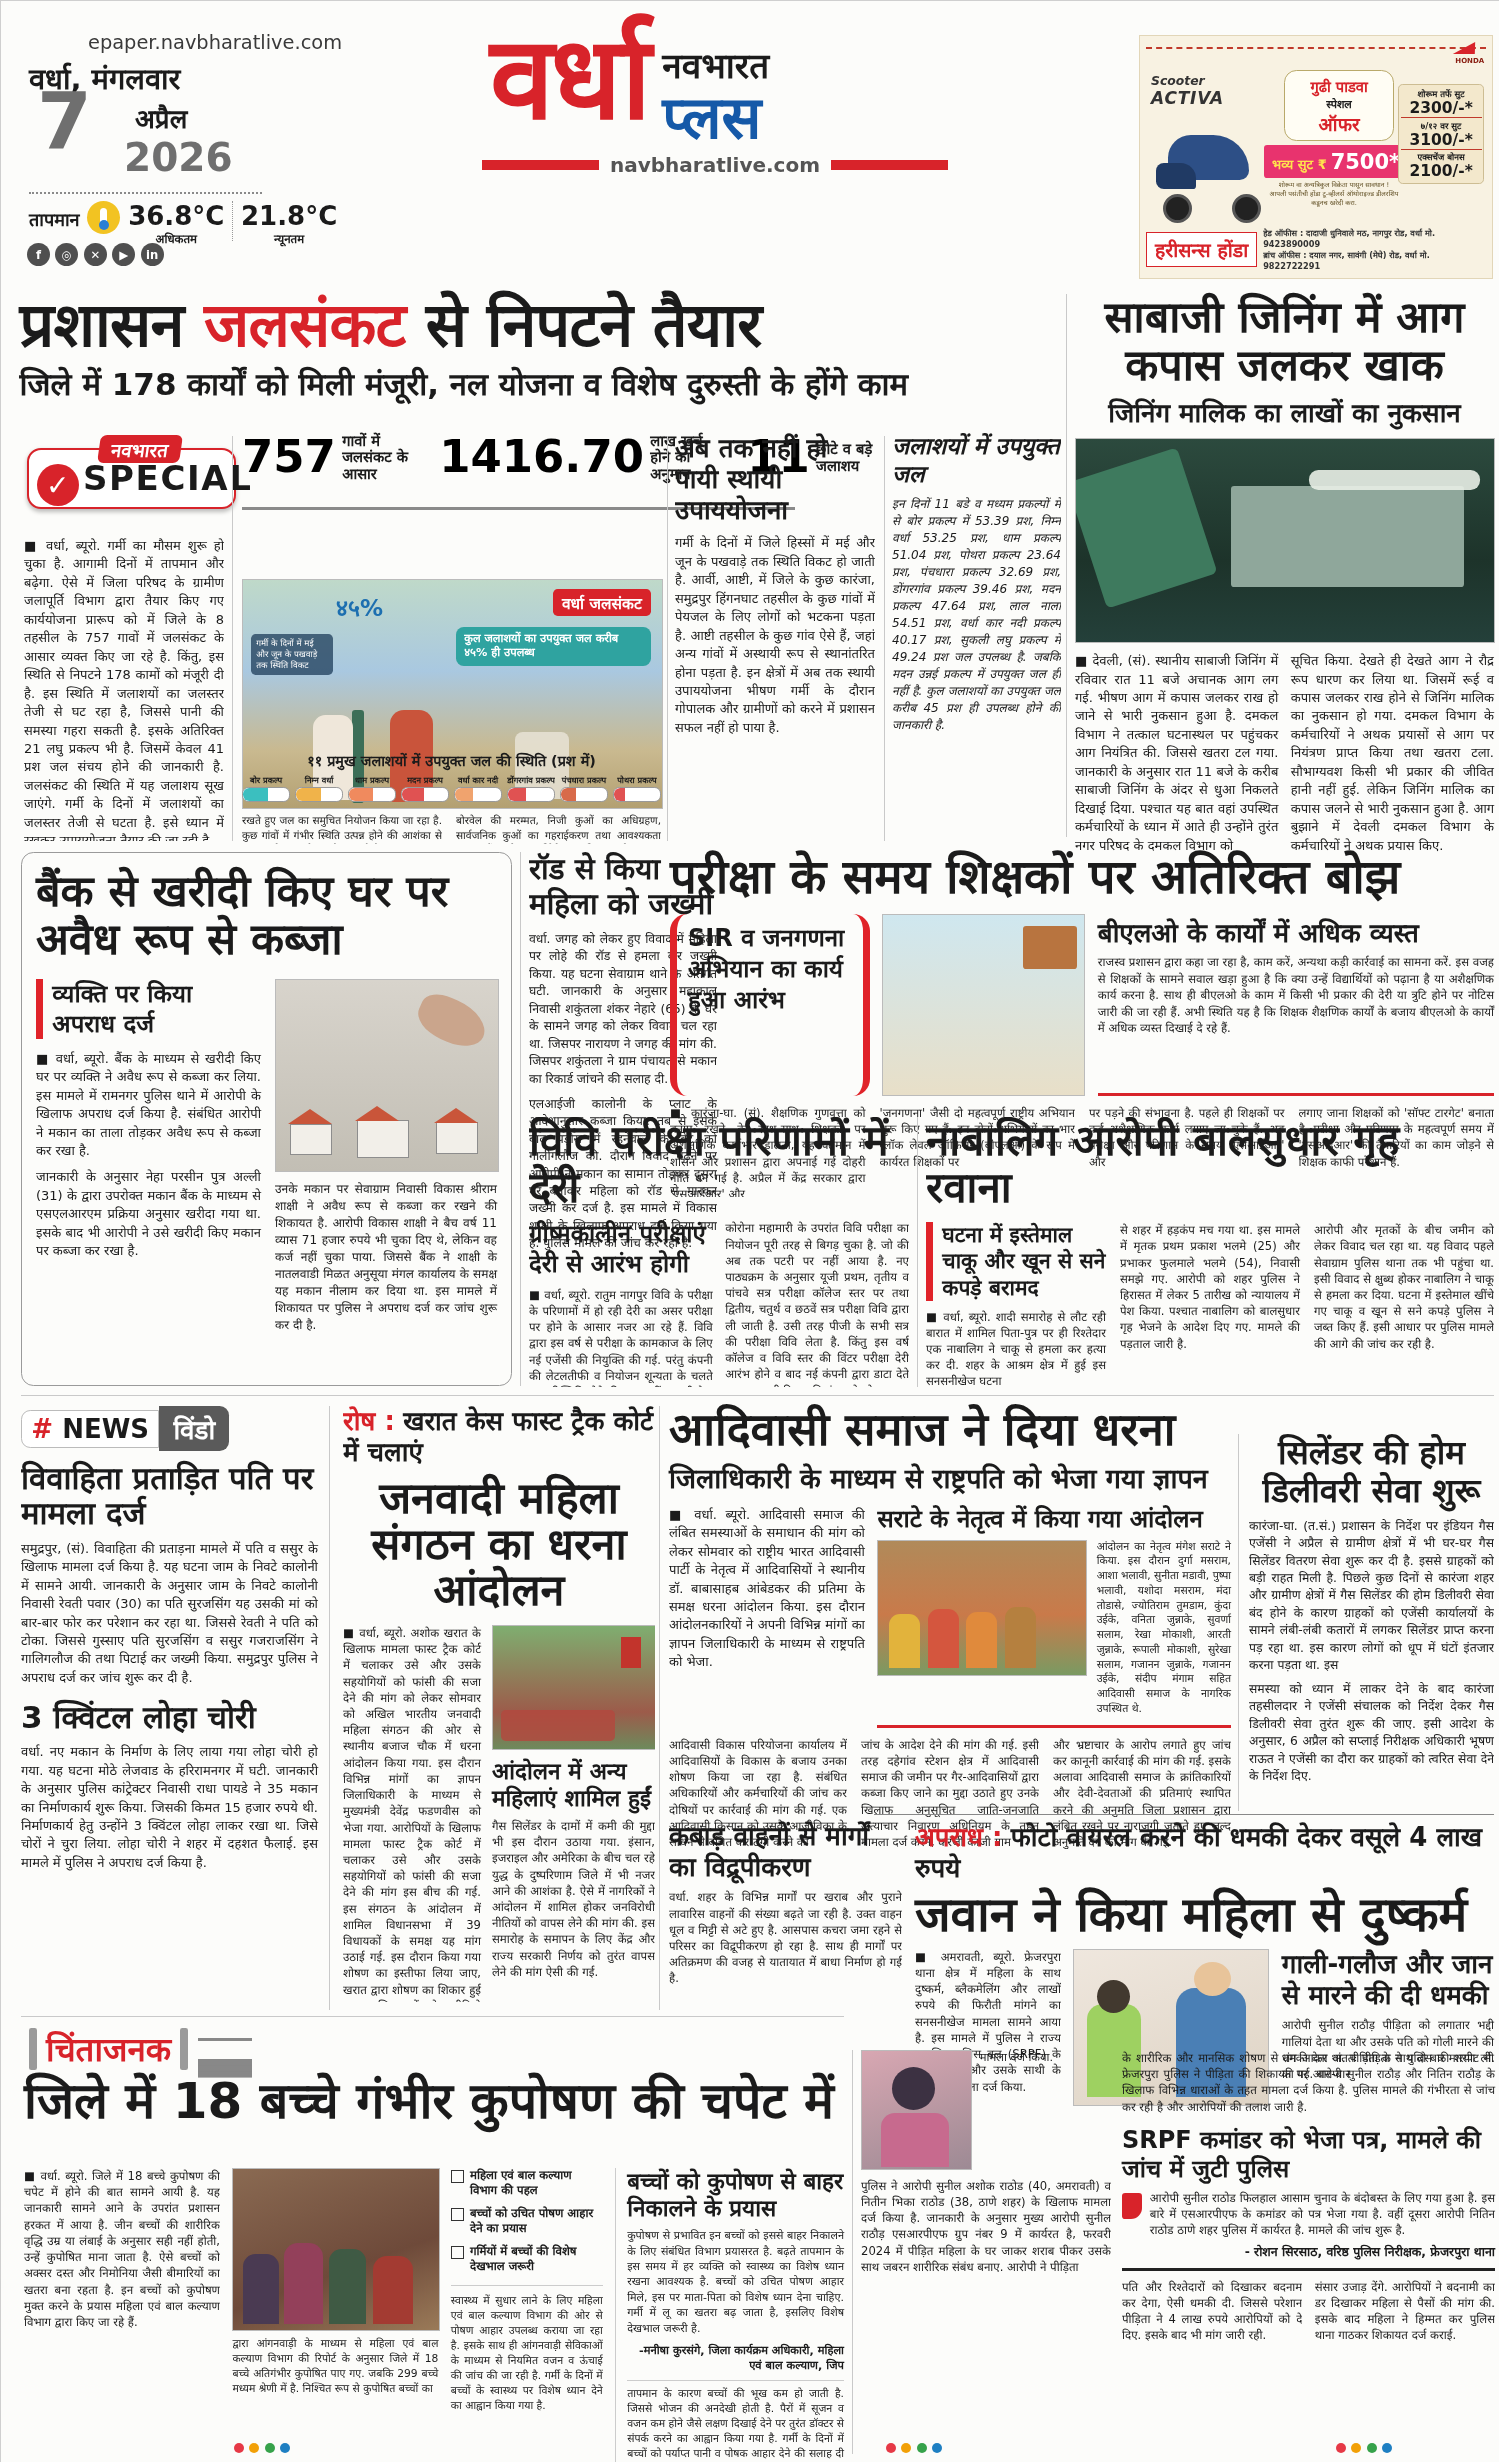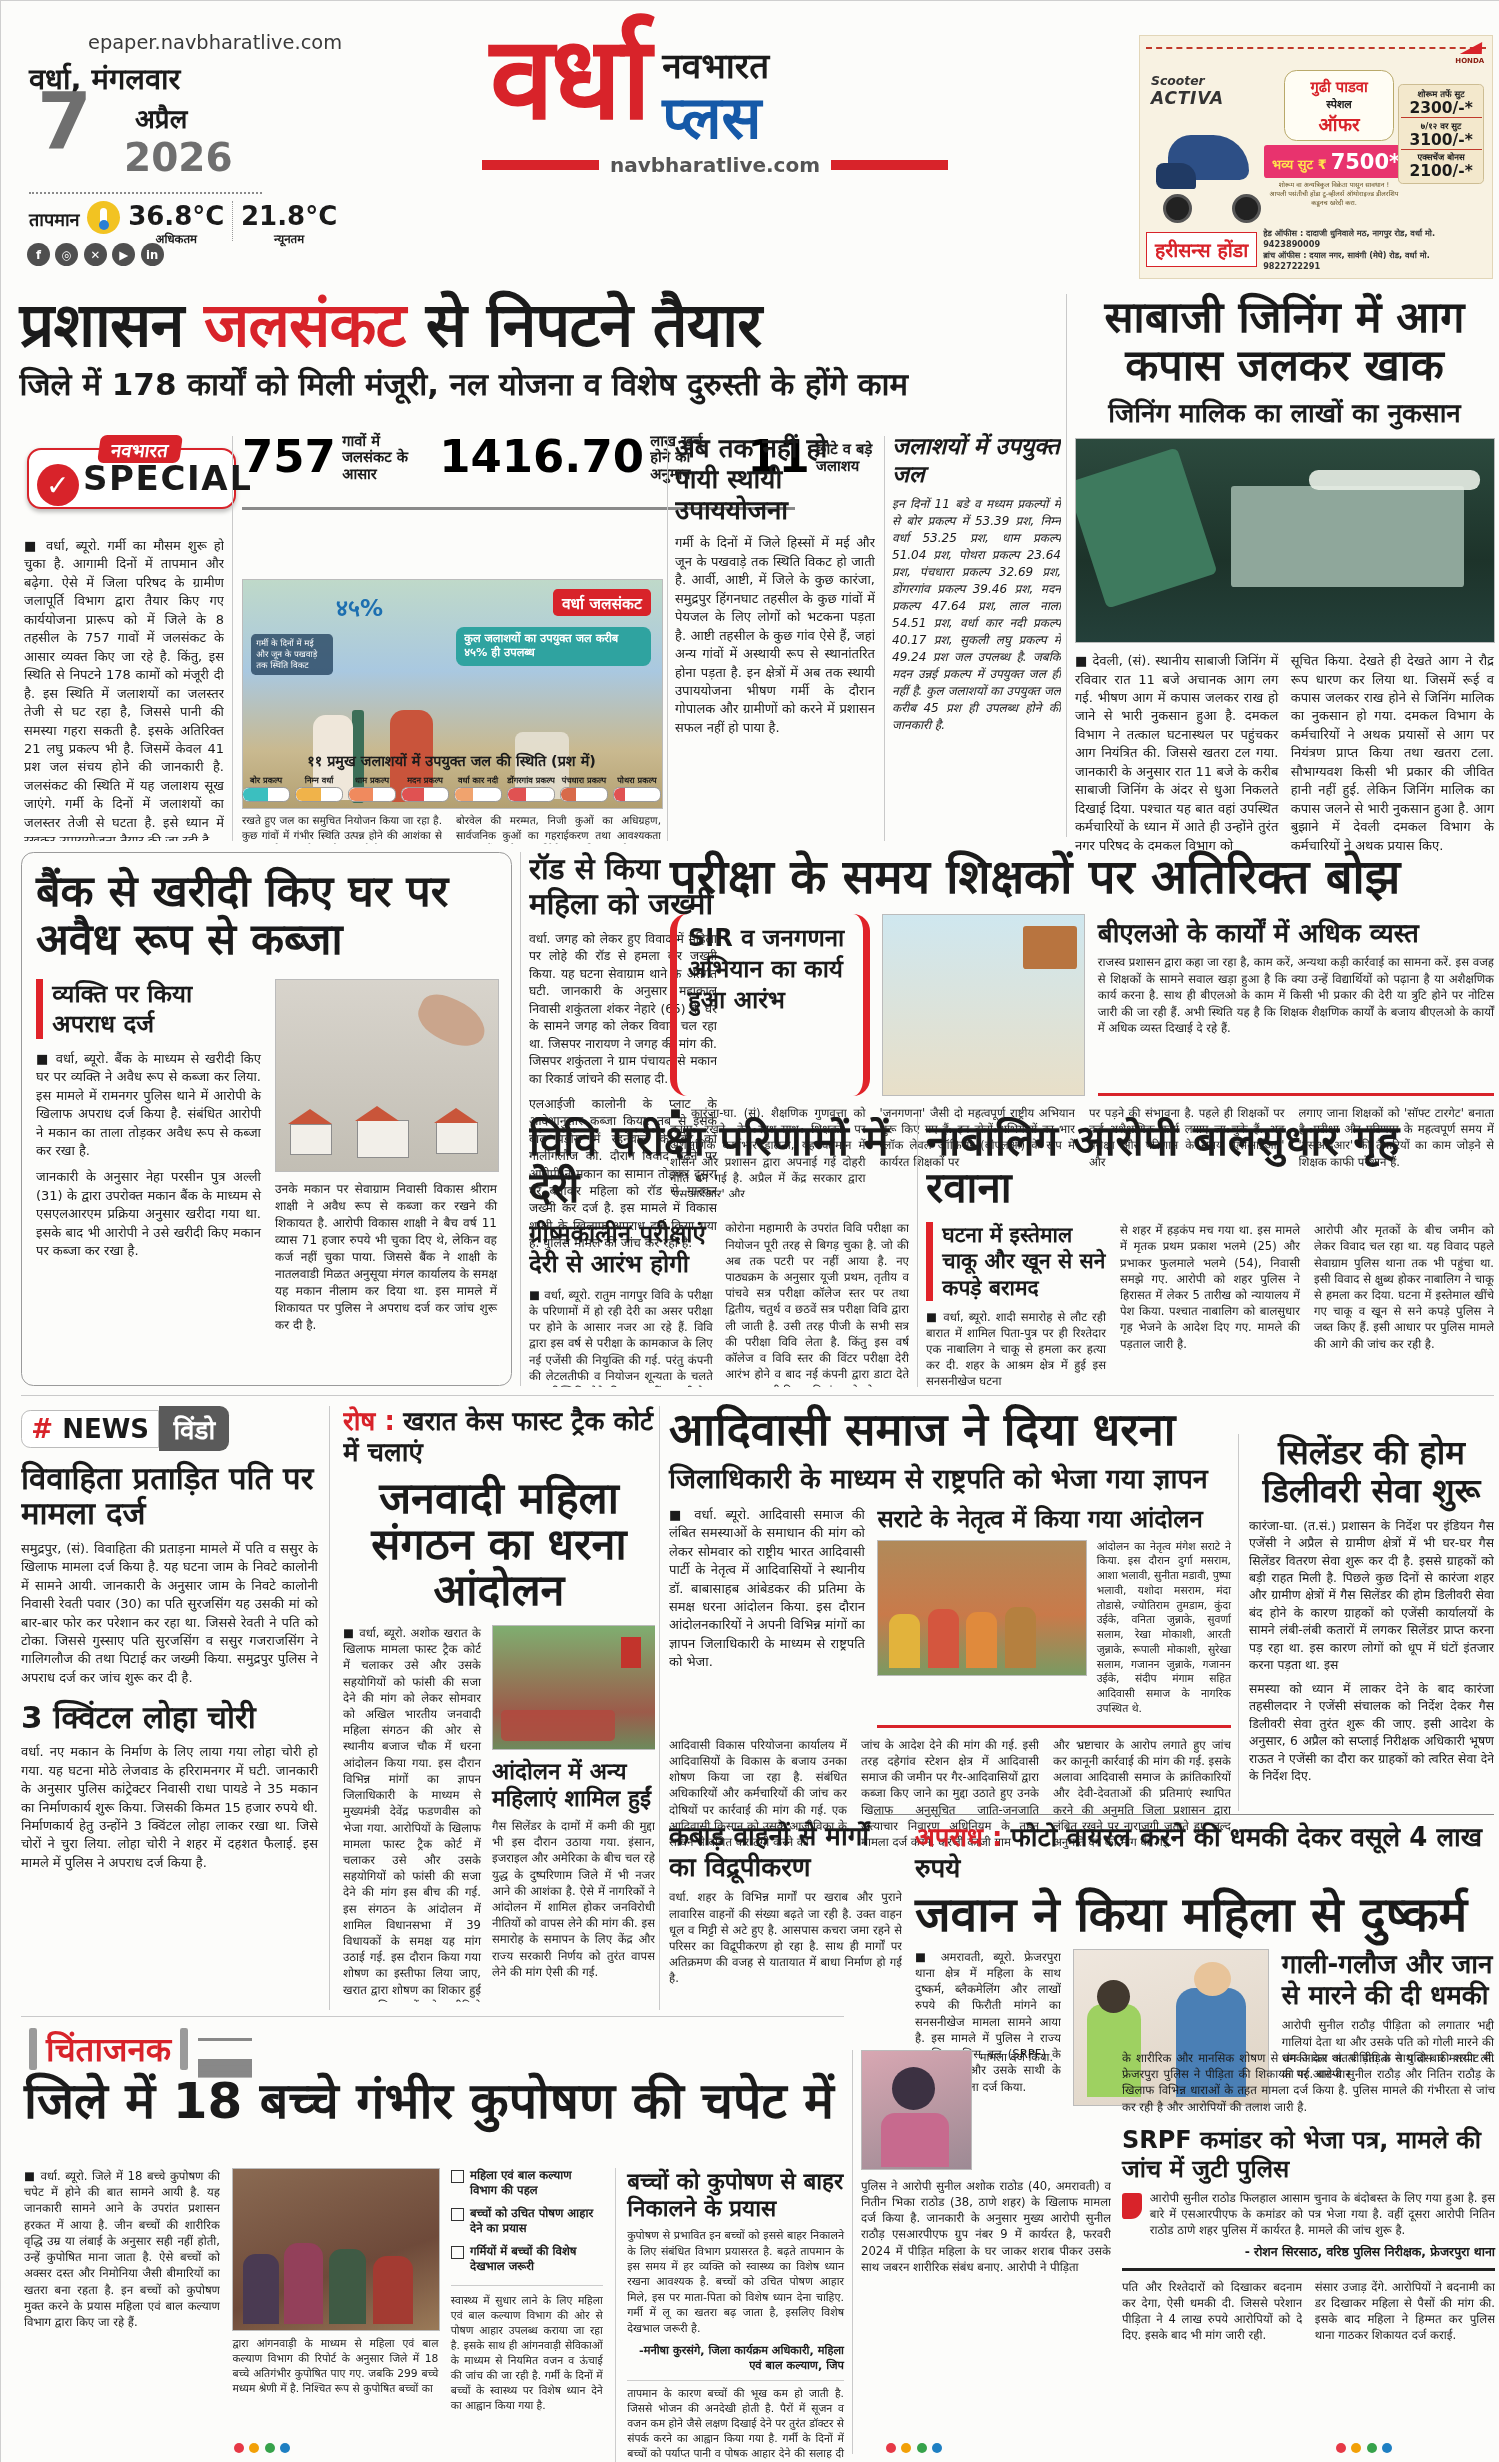--- a/index.html
+++ b/index.html
@@ -89,21 +89,21 @@
     </span>
   </div>
   <div class="abs" style="left:481px;top:152px;width:466px;display:flex;align-items:center;gap:11px;">
     <span style="flex:1;height:10px;background:#d8232a;"></span>
     <span style="font-size:20px;font-weight:700;color:#555;">navbharatlive.com</span>
     <span style="flex:1;height:10px;background:#d8232a;"></span>
   </div>
 
   <div class="abs" style="left:1138px;top:34px;width:352px;height:242px;background:#f8f2e2;border:0.8px solid #e2d6b8;">
     <div style="height:6.2px;border-bottom:2.3px dashed #c0392b;margin:4.7px 6.2px 0;"></div>
-    <div style="position:absolute;right:7.8px;top:6.2px;text-align:right;">
+    <div style="position:absolute;right:7.8px;top:6.2px;text-align:left;">
       <span style="display:inline-block;width:0;height:0;border-left:18.6px solid transparent;border-right:4.7px solid transparent;border-bottom:12.4px solid #d8232a;transform:skewX(-20deg);"></span>
       <div style="font-size:7px;font-weight:800;color:#8a2013;">HONDA</div>
     </div>
     <div style="position:absolute;left:11px;top:37px;font-style:italic;font-weight:800;color:#333;">
       <div style="font-size:12.4px;">Scooter</div>
       <div style="font-size:17px;letter-spacing:0.8px;">ACTIVA</div>
     </div>
     <div style="position:absolute;left:14px;top:93px;width:116px;height:93px;">
       <div style="position:absolute;left:14px;top:6.2px;width:81px;height:45px;background:#2d4f86;border-radius:23px 36px 9.3px 14px;"></div>
       <div style="position:absolute;left:1.6px;top:34px;width:40px;height:26px;background:#203a64;border-radius:7.8px 15.5px 3.1px 7.8px;"></div>

